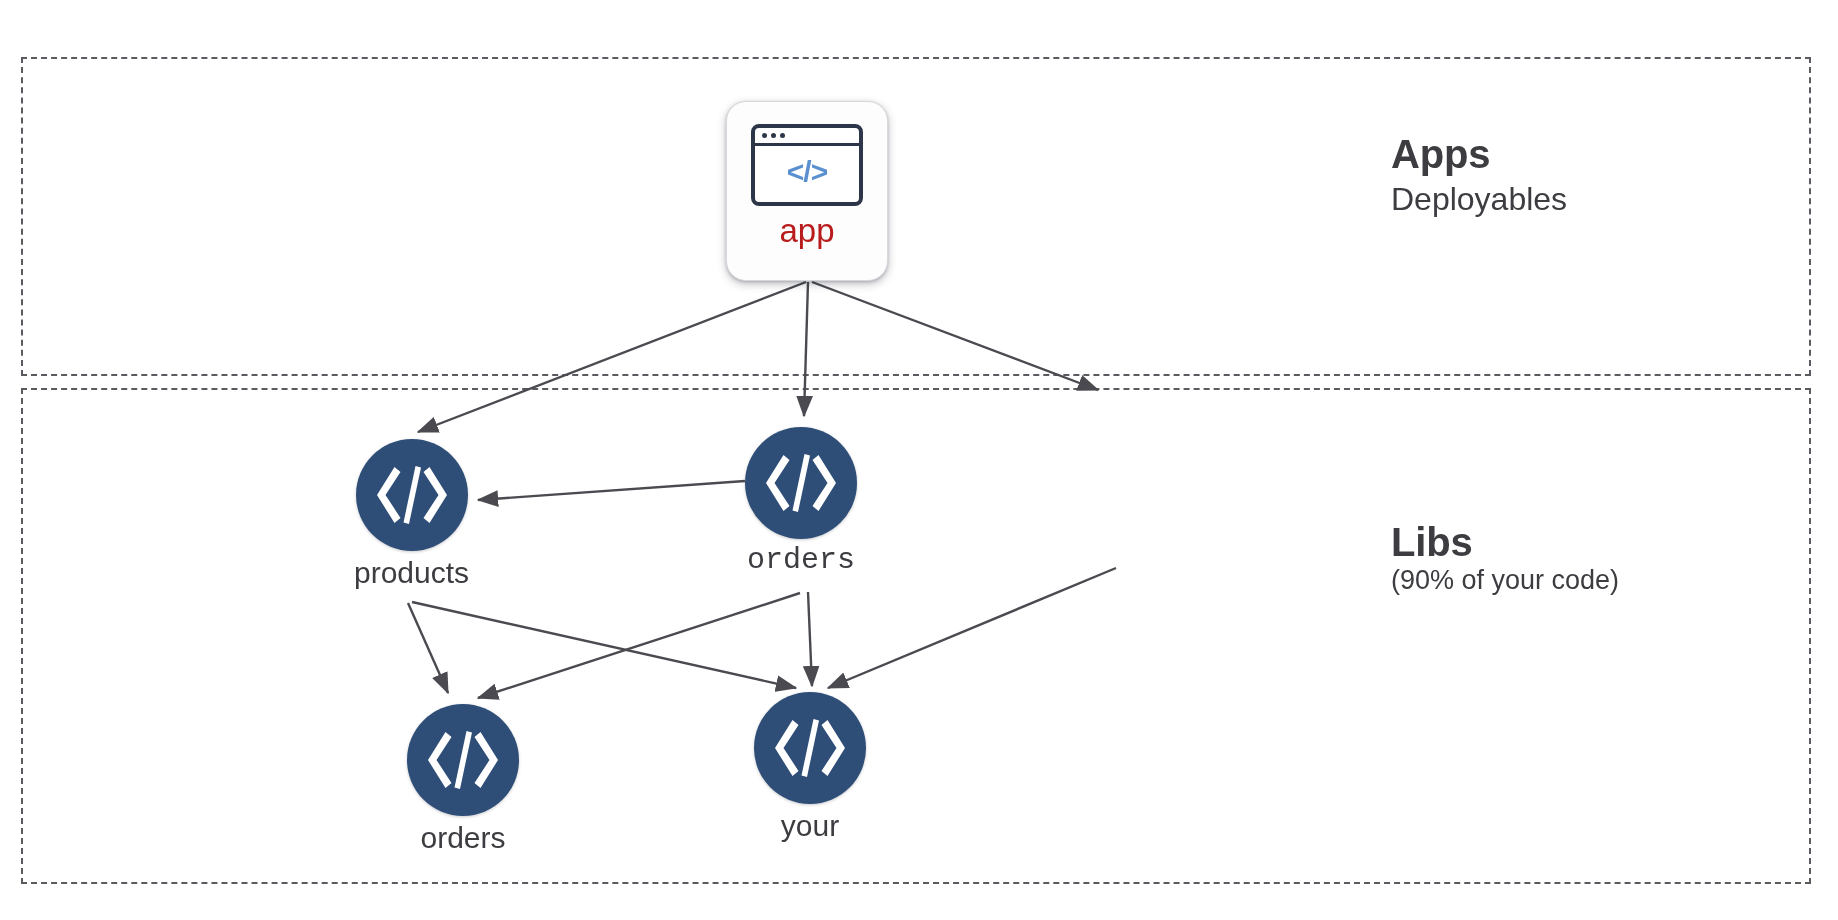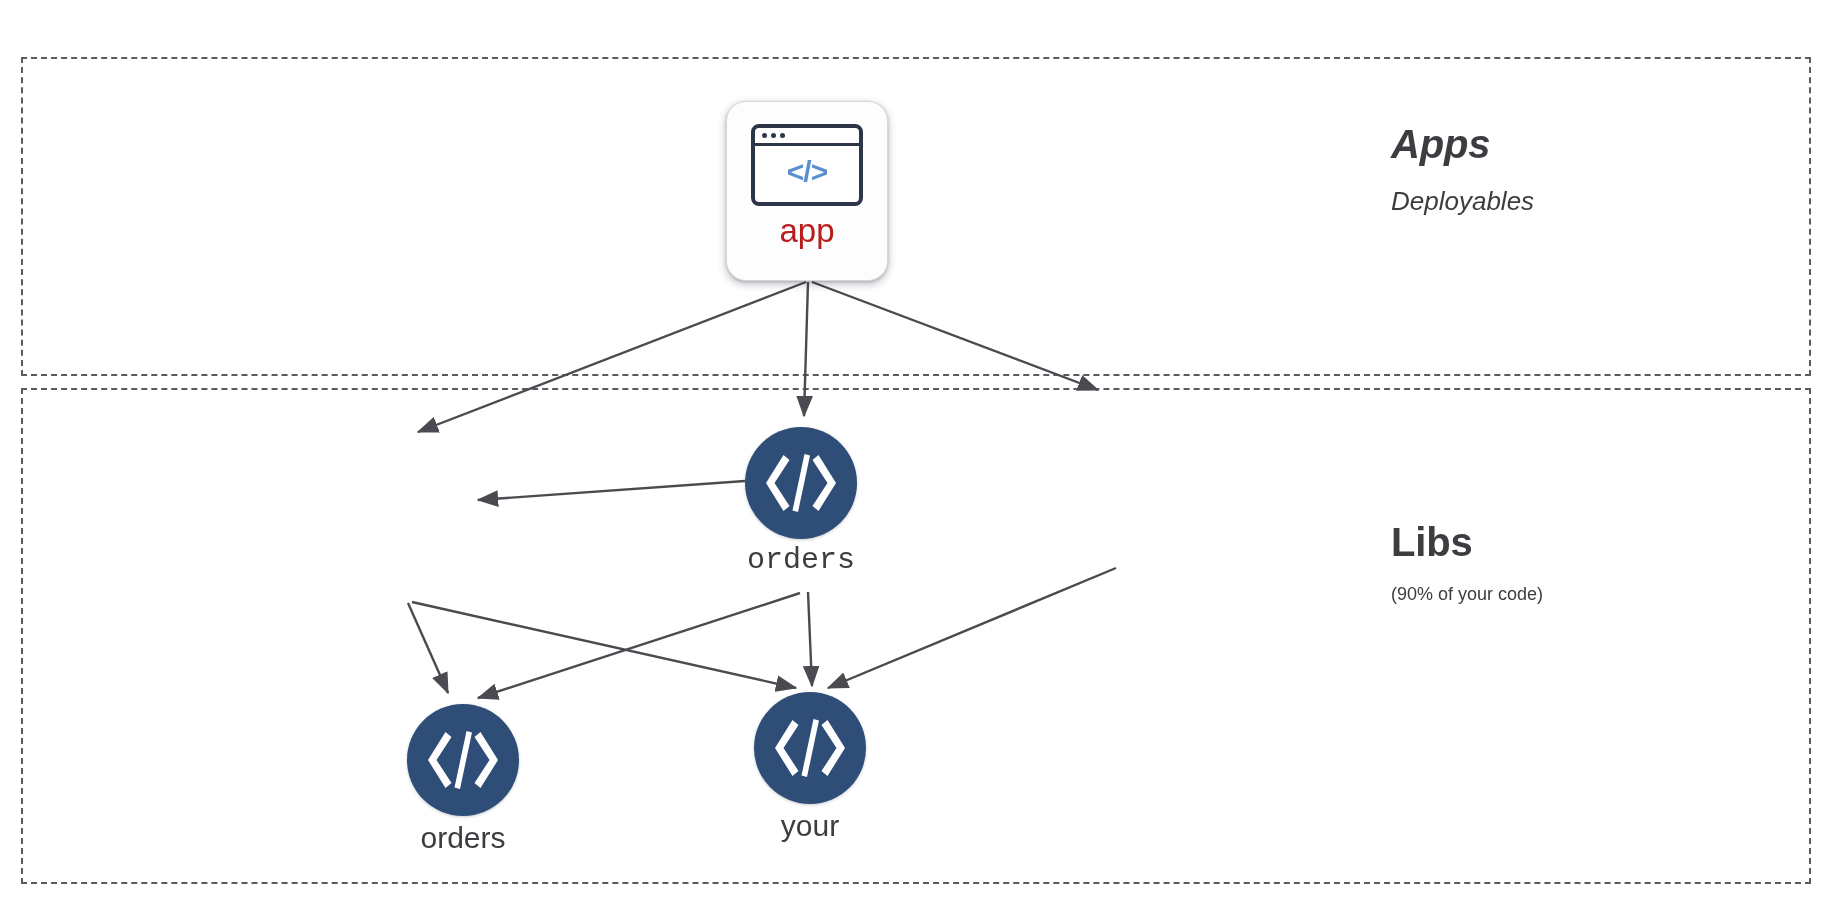--- a/index.html
+++ b/index.html
@@ -46,29 +46,29 @@
     z-index: 6;
   }
   .zone-title {
     font-size: 40px;
     font-weight: bold;
     color: #3c3c41;
     line-height: 1.08;
     letter-spacing: -0.2px;
   }
   .zone-sub {
-    font-size: 26px;
+    font-size: 32px;
     font-weight: normal;
     color: #3c3c41;
     line-height: 1.2;
-    margin-top: 20px;
-  }
-  #caption-apps { left: 1391px; top: 123px; font-style: italic; }
+    margin-top: 4px;
+  }
+  #caption-apps { left: 1391px; top: 133px; }
   #caption-libs { left: 1391px; top: 521px; }
-  #caption-libs .zone-sub { font-size: 18px; margin-top: 20px; }
+  #caption-libs .zone-sub { font-size: 27px; margin-top: 0; }
 
   
   #edges {
     position: absolute;
     left: 0;
     top: 0;
     width: 1838px;
     height: 920px;
     z-index: 2;
     pointer-events: none;
@@ -203,20 +203,30 @@
       <div class="titlebar">
         <span class="dot"></span>
         <span class="dot"></span>
         <span class="dot"></span>
       </div>
       <div class="code-mark">&lt;/&gt;</div>
     </div>
     <div class="node-caption">app</div>
   </div>
 
+  <div class="lib-node" style="left:354px; top:439px;">
+    <div class="lib-circle">
+      <svg width="72" height="58" viewBox="0 0 72 58" aria-hidden="true">
+        <path d="M24.5 6 L9.5 29 L24.5 52 L18.5 57 L1 29 L18.5 1 Z" fill="#ffffff"></path>
+        <path d="M47.5 6 L62.5 29 L47.5 52 L53.5 57 L71 29 L53.5 1 Z" fill="#ffffff"></path>
+        <path d="M39.5 0 L45 1.5 L33 58 L27.5 56.5 Z" fill="#ffffff"></path>
+      </svg>
+    </div>
+    <div class="lib-label">products</div>
+  </div>
 
   <div class="lib-node" style="left:745px; top:427px;font-family:Liberation Mono, monospace;">
     <div class="lib-circle">
       <svg width="72" height="58" viewBox="0 0 72 58" aria-hidden="true">
         <path d="M24.5 6 L9.5 29 L24.5 52 L18.5 57 L1 29 L18.5 1 Z" fill="#ffffff"></path>
         <path d="M47.5 6 L62.5 29 L47.5 52 L53.5 57 L71 29 L53.5 1 Z" fill="#ffffff"></path>
         <path d="M39.5 0 L45 1.5 L33 58 L27.5 56.5 Z" fill="#ffffff"></path>
       </svg>
     </div>
     <div class="lib-label">orders</div>

